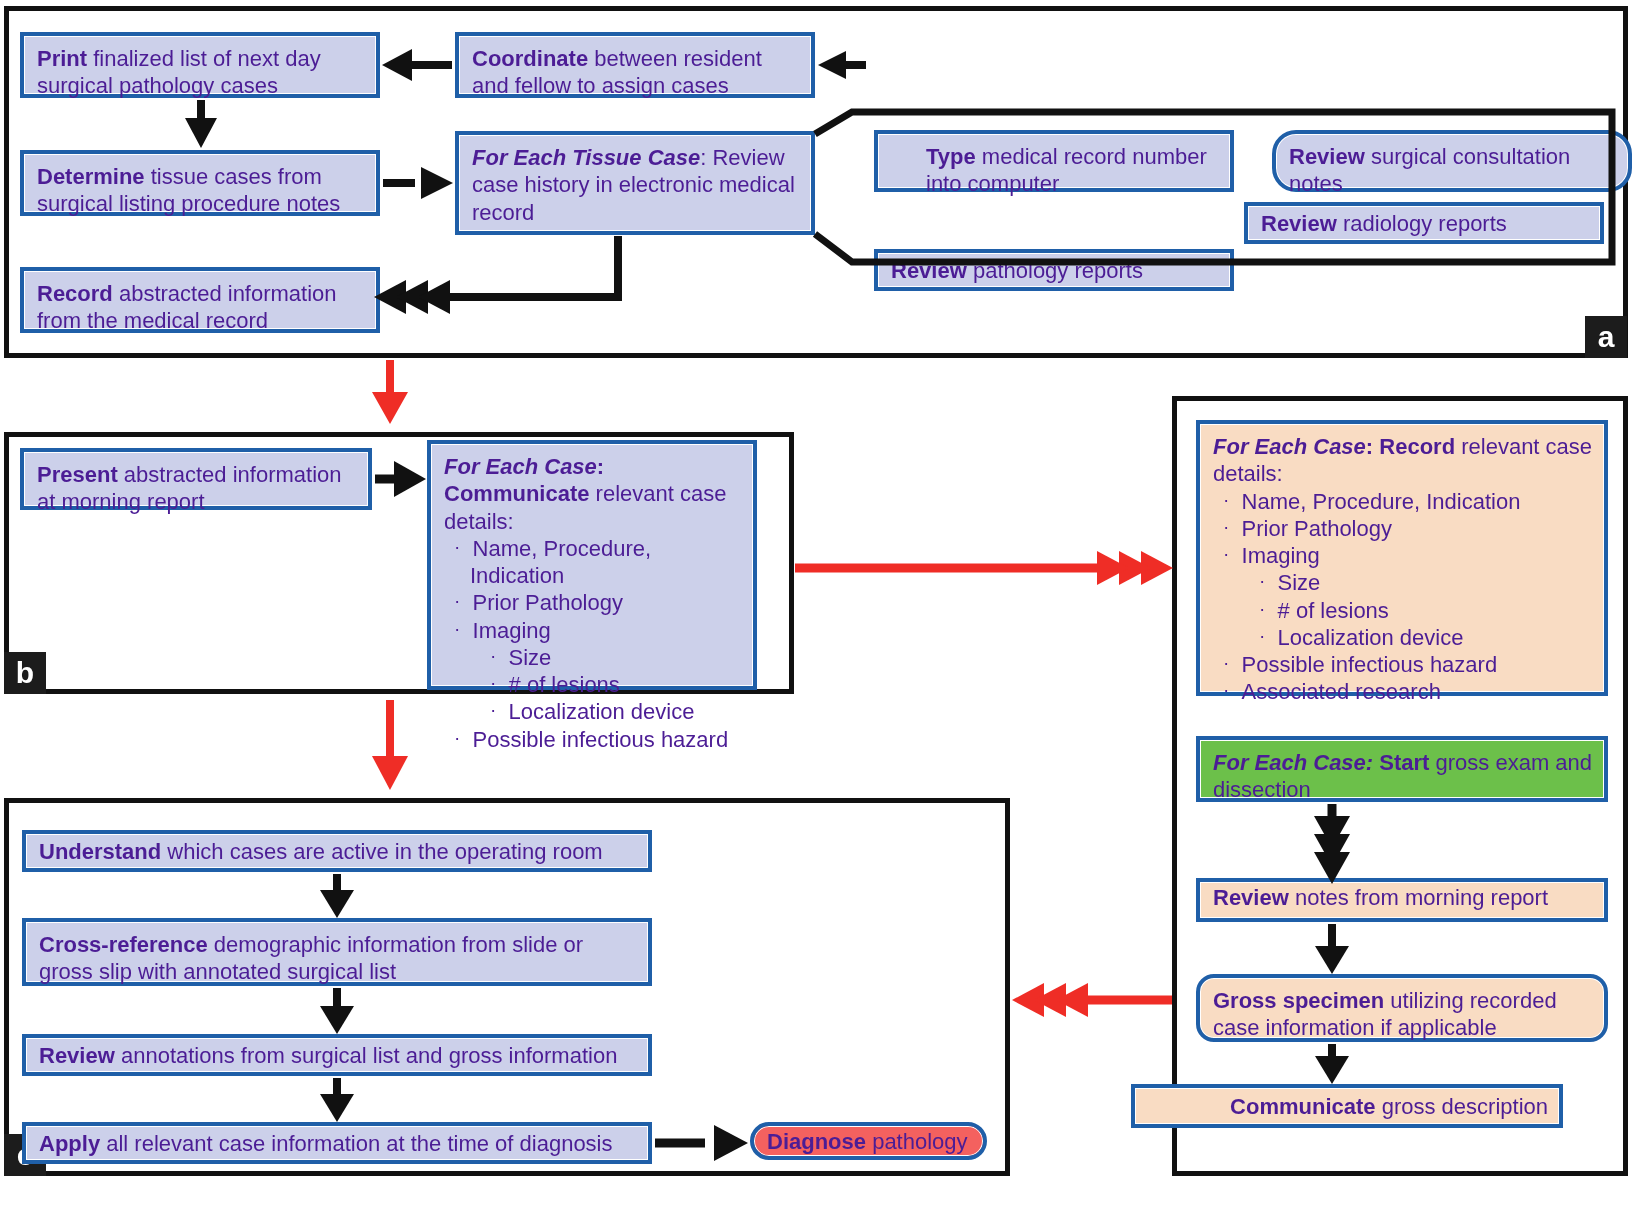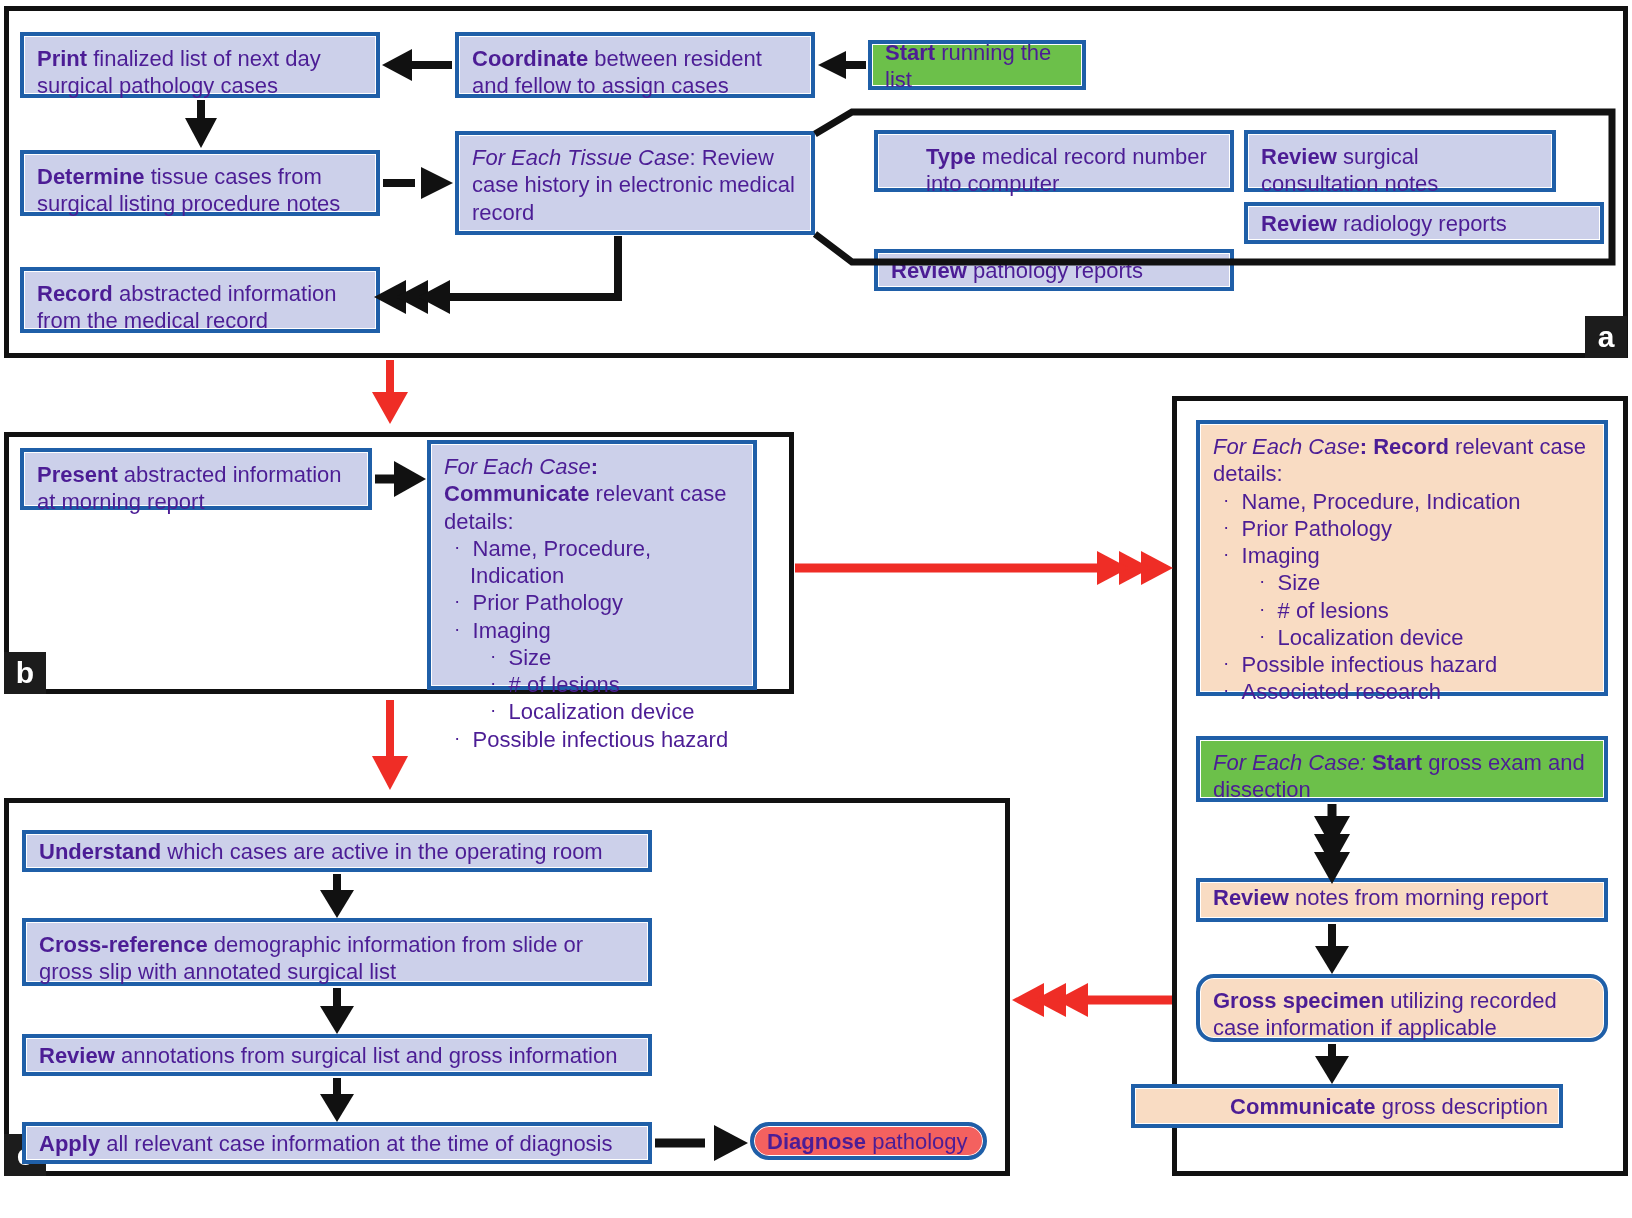--- a/index.html
+++ b/index.html
@@ -14,37 +14,34 @@
 
   
   .box{position:absolute;box-sizing:border-box;border:4px solid #1f5fa8;
        background:#ccd0ea;color:#4c1d95;font-size:22px;line-height:1.24;
        padding:9px 11px 7px 13px;font-family:"Liberation Sans",sans-serif;
        box-shadow:inset 0 0 0 1px #ffffff;}
   .box.peach{background:#f9dcc3;}
   .box.green{background:#6cc04a;}
   .box.red{background:#f4615f;}
   .box b{font-weight:700;}
-  .box i{font-style:italic;font-weight:400;}
+  .box i{font-style:italic;font-weight:700;}
   .box .ind1{display:block;padding-left:26px;text-indent:-16px;}
   .box .ind2{display:block;padding-left:62px;text-indent:-16px;}
   .bul{font-size:19px;position:relative;top:-3px;}
   svg.ov{position:absolute;left:0;top:0;width:1632px;height:1218px;overflow:visible;pointer-events:none;}
 </style>
 </head>
 <body>
 
 <div id="stage">
 
   <div class="panel" style="left:4px;top:6px;width:1624px;height:352px;"></div>
   <div class="panel-tag" style="left:1585px;top:316px;">a</div>
 
-  <div class="box green" style="left:868px;top:40px;width:218px;height:50px;display:flex;align-items:center;">
-    <span><b>Start</b><span> running the list</span></span>
-  </div>
 
   <div class="box" style="left:455px;top:32px;width:360px;height:66px;">
     <span><b>Coordinate</b><span> between resident and fellow to assign cases</span></span>
   </div>
 
   <div class="box" style="left:20px;top:32px;width:360px;height:66px;">
     <span><b>Print</b><span> finalized list of next day surgical pathology cases</span></span>
   </div>
 
   <div class="box" style="left:20px;top:150px;width:360px;height:66px;">
@@ -55,21 +52,21 @@
     <span><i>For Each Tissue Case</i><span>: Review case history in electronic medical record</span></span>
   </div>
 
   <div class="box" style="left:20px;top:267px;width:360px;height:66px;">
     <span><b>Record</b><span> abstracted information from the medical record</span></span>
   </div>
 
   <div class="box" style="left:874px;top:130px;width:360px;height:62px;padding-left:48px;">
     <span><b>Type</b><span> medical record number into computer</span></span>
   </div>
-  <div class="box" style="left:1244px;top:130px;width:312px;height:62px;">
+  <div class="box" style="left:1272px;top:130px;width:360px;height:62px;border-radius:24px;">
     <span><b>Review</b><span> surgical consultation notes</span></span>
   </div>
   <div class="box" style="left:874px;top:202px;width:360px;height:42px;display:flex;align-items:center;margin-top:47px;">
     <span><b>Review</b><span> pathology reports</span></span>
   </div>
   <div class="box" style="left:1244px;top:202px;width:360px;height:42px;display:flex;align-items:center;">
     <span><b>Review</b><span> radiology reports</span></span>
   </div>
 
   <div class="panel" style="left:4px;top:432px;width:790px;height:262px;"></div>

